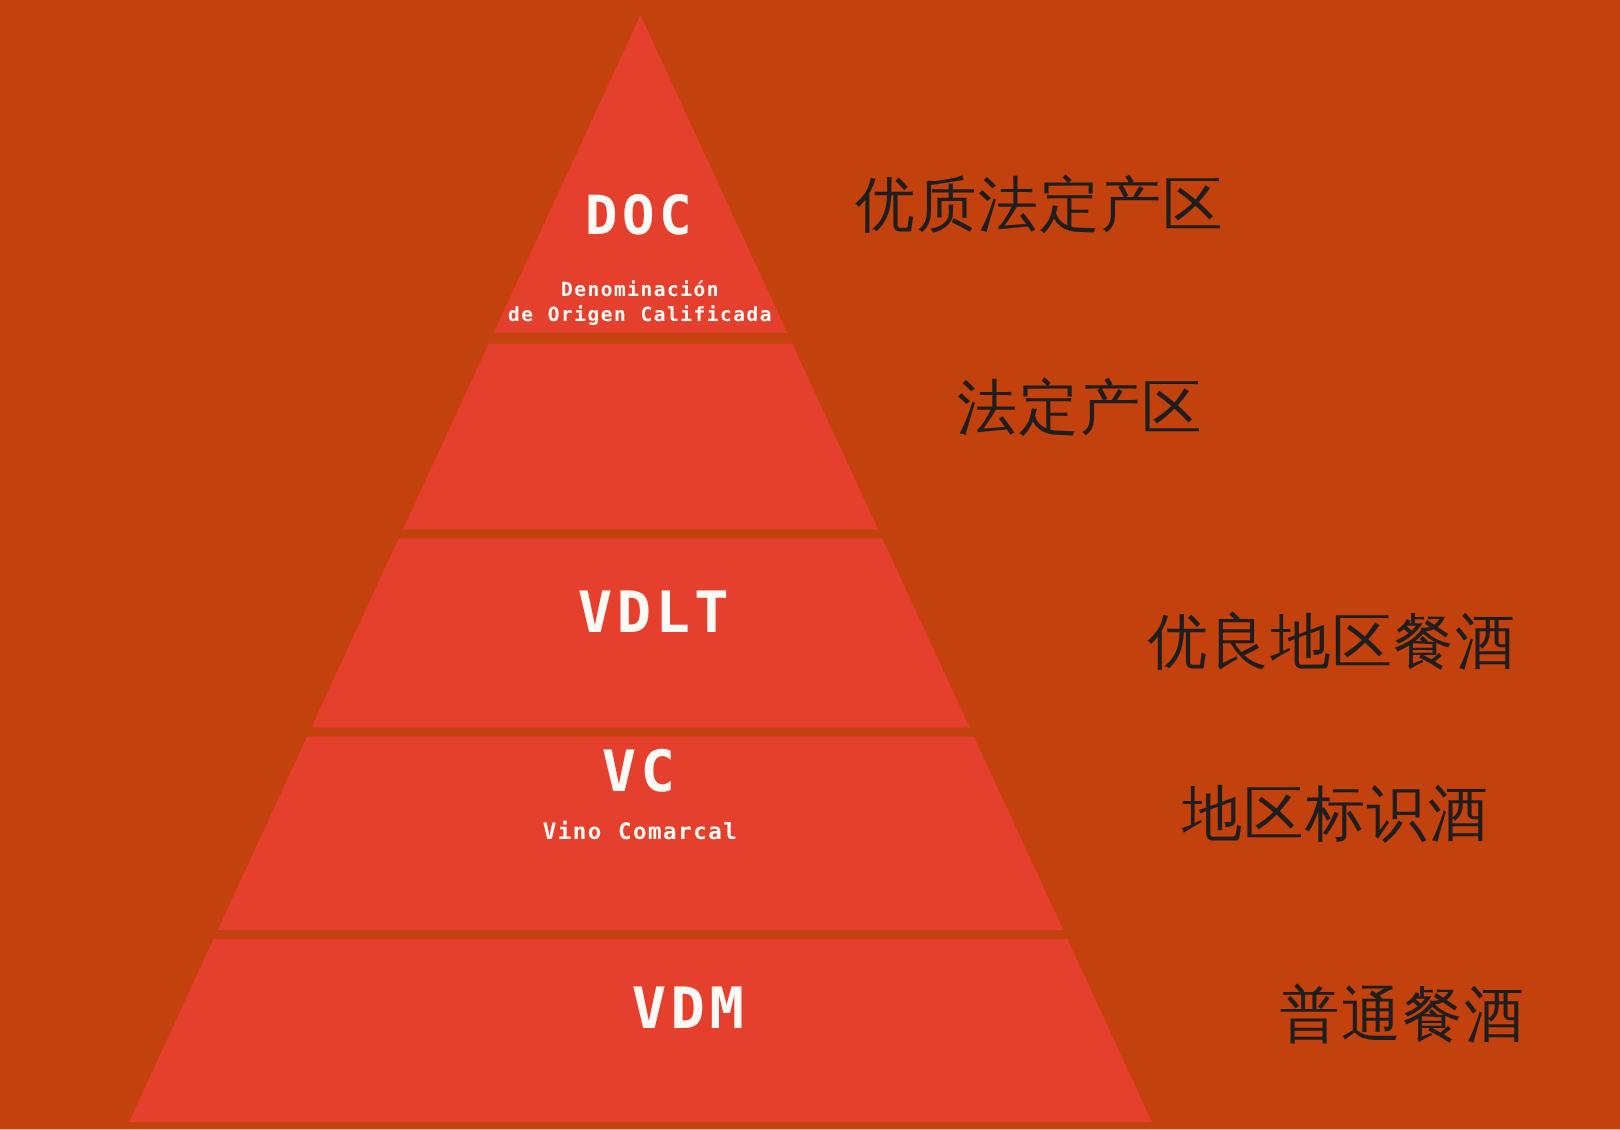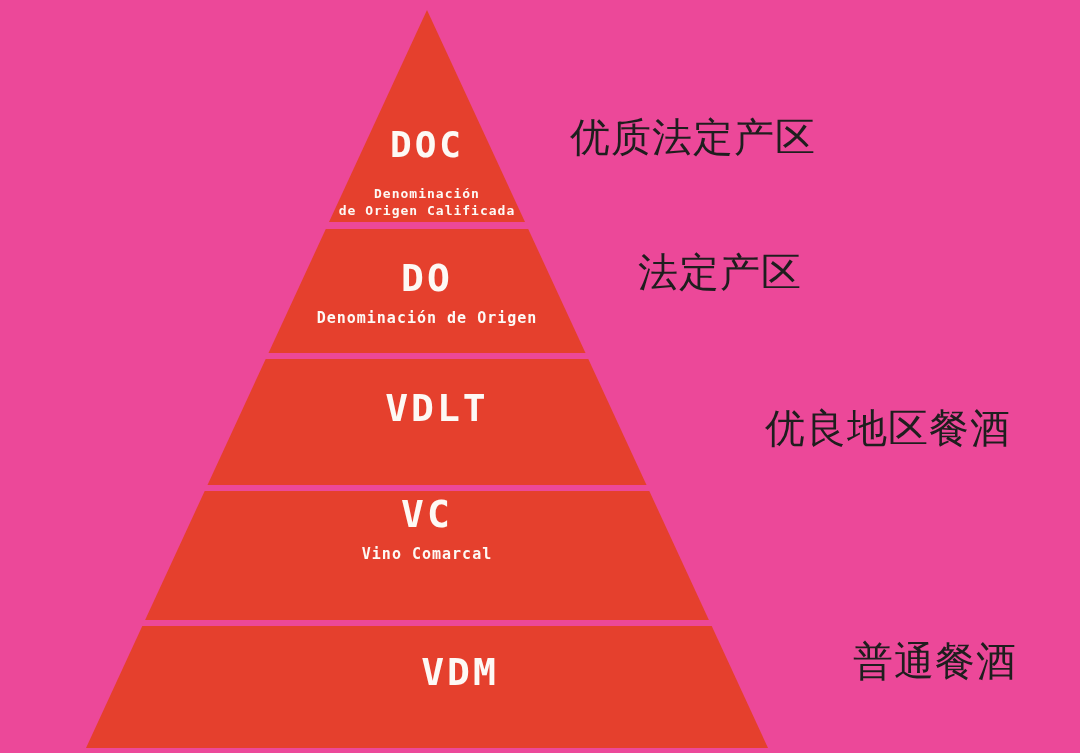--- a/index.html
+++ b/index.html
@@ -1,21 +1,21 @@
 <!DOCTYPE html>
 <html><head>
 <meta charset="utf-8">
 <style>
   * { margin: 0; padding: 0; box-sizing: border-box; }
   html, body { background: #ffffff; }
   .canvas {
     position: relative;
     width: 1080px;
     height: 753px;
-    background: #ec4899;
+    background: #c2410c;
     overflow: hidden;
     font-family: "DejaVu Sans", sans-serif;
   }
   .pyramid-svg {
     position: absolute;
     left: 0; top: 0;
     width: 1080px; height: 753px;
     display: block;
   }
   .tier-text {
@@ -46,68 +46,65 @@
   }
   .tier-text.t1 { top: 121px; }
   .tier-text.t1 .tier-acronym { font-size: 36px; }
   .tier-text.t1 .tier-subtitle { font-size: 13px; line-height: 17px; margin-top: 16px; }
   .tier-text.t2 { top: 254px; }
   .tier-text.t3 { top: 384px; padding-left: 20px; }
   .tier-text.t4 { top: 490px; }
   .tier-text.t5 { top: 648px; margin-left: 33px; }
   .annotation {
     position: absolute;
-    font-family: Liberation Sans, sans-serif;
+    font-family: Liberation Serif, serif;
     font-size: 40px;
     line-height: 42px;
     letter-spacing: 1px;
     color: #1e1e1e;
     white-space: nowrap;
   }
   .annotation.a1 { left: 570px; top: 116px; }
   .annotation.a2 { left: 638px; top: 251px; }
   .annotation.a3 { left: 765px; top: 387px; margin-top: 20px; }
   .annotation.a4 { left: 788px; top: 522px; }
-  .annotation.a5 { left: 853px; top: 640px; }
+  .annotation.a5 { left: 853px; top: 656px; }
 </style>
 </head>
 <body>
 
 <div class="canvas">
 
   <svg class="pyramid-svg" viewBox="0 0 1080 753" xmlns="http://www.w3.org/2000/svg">
     <polygon points="427,10 525,222 329,222" fill="#e5402d"></polygon>
     <polygon points="325.8,229 528.2,229 585.5,353 268.5,353" fill="#e5402d"></polygon>
     <polygon points="265.7,359 588.3,359 646.5,485 207.5,485" fill="#e5402d"></polygon>
     <polygon points="204.7,491 649.3,491 708.9,620 145.1,620" fill="#e5402d"></polygon>
     <polygon points="142.3,626 711.7,626 768,748 86,748" fill="#e5402d"></polygon>
   </svg>
 
   <div class="tier-text t1">
     <div class="tier-acronym">DOC</div>
     <div class="tier-subtitle">Denominación
 de Origen Calificada</div>
   </div>
 
-  <div class="tier-text t2">
-    <div class="tier-acronym">DO</div>
-    <div class="tier-subtitle">Denominación de Origen</div>
-  </div>
 
   <div class="tier-text t3">
     <div class="tier-acronym">VDLT</div>
   </div>
 
   <div class="tier-text t4">
     <div class="tier-acronym">VC</div>
     <div class="tier-subtitle">Vino Comarcal</div>
   </div>
 
   <div class="tier-text t5">
     <div class="tier-acronym">VDM</div>
   </div>
 
   <div class="annotation a1">优质法定产区</div>
   <div class="annotation a2">法定产区</div>
   <div class="annotation a3">优良地区餐酒</div>
+  <div class="annotation a4">地区标识酒</div>
   <div class="annotation a5">普通餐酒</div>
 
 </div>
 
 </body></html>

